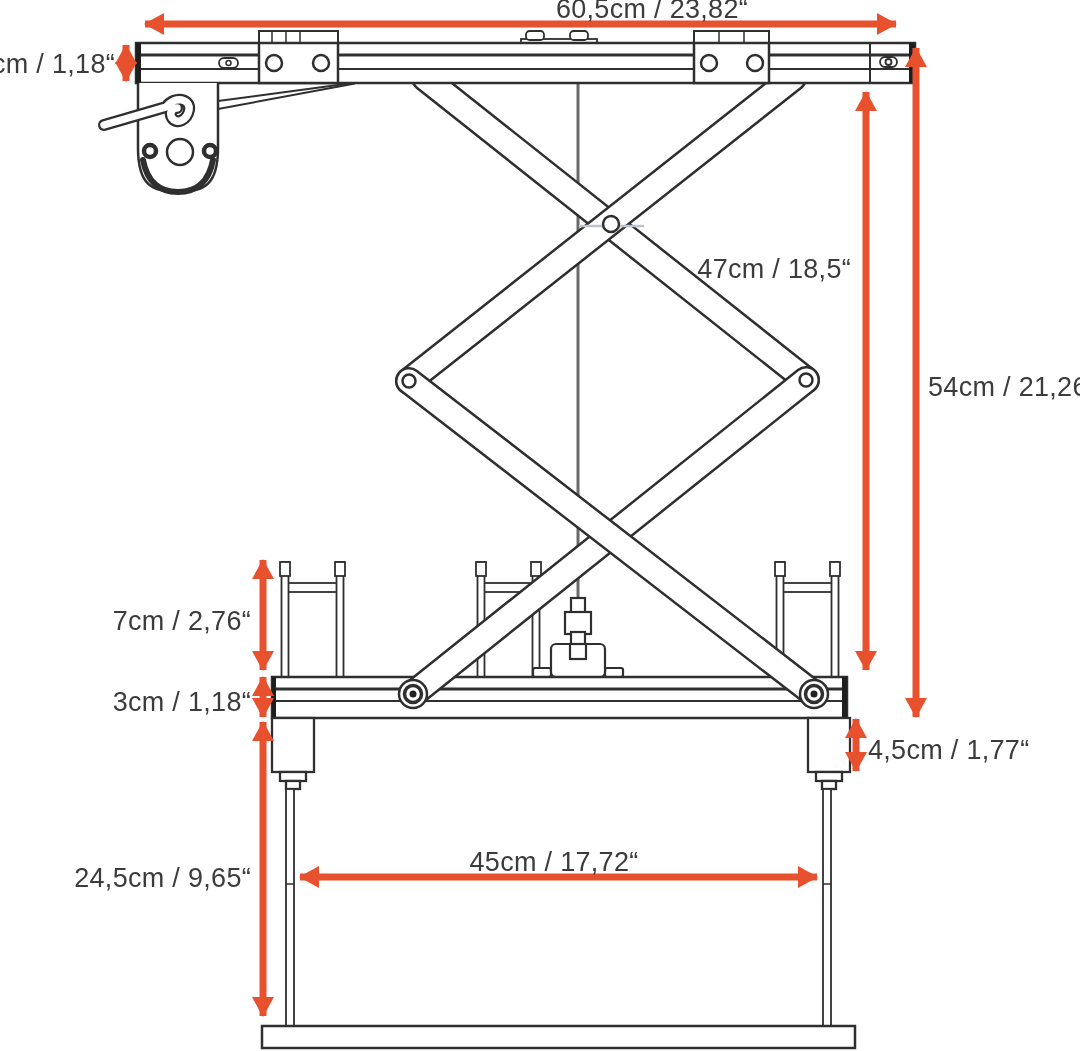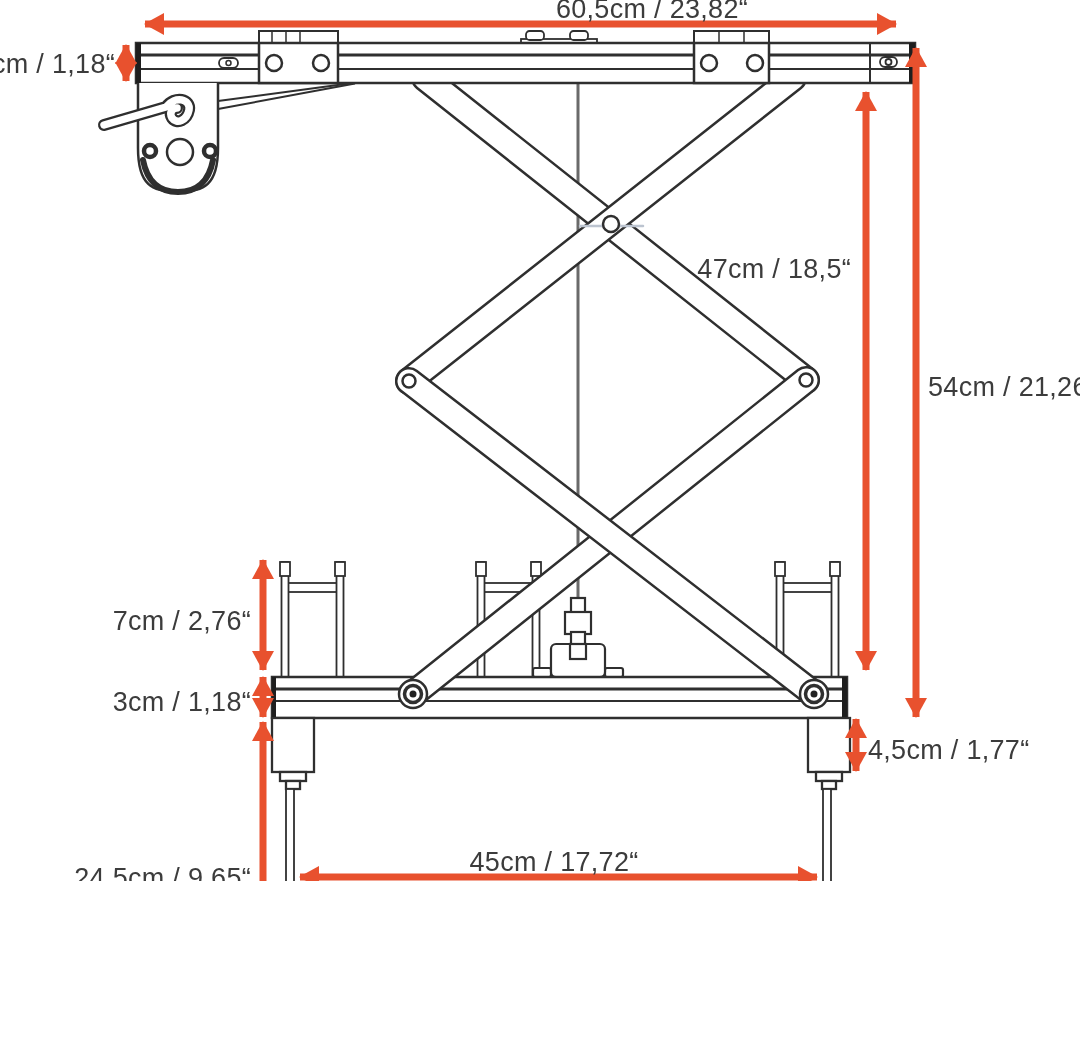--- a/index.html
+++ b/index.html
@@ -1,16 +1,16 @@
 <!DOCTYPE html>
 <html><head>
 <meta charset="utf-8">
 <style>
   html,body{margin:0;padding:0;background:#ffffff;}
-  .stage{position:relative;width:1080px;height:881px;background:#ffffff;overflow:hidden;
+  .stage{position:relative;width:1080px;height:1051px;background:#ffffff;overflow:hidden;
          font-family:"Liberation Sans", sans-serif;}
   svg{display:block;}
   .dim-label{font-family:"Liberation Sans", sans-serif;font-size:27px;fill:#3C3C3C;letter-spacing:.3px;}
 </style>
 </head>
 <body>
 
 <div class="stage">
 <svg width="1080" height="1051" viewBox="0 0 1080 1051">
   <defs>

